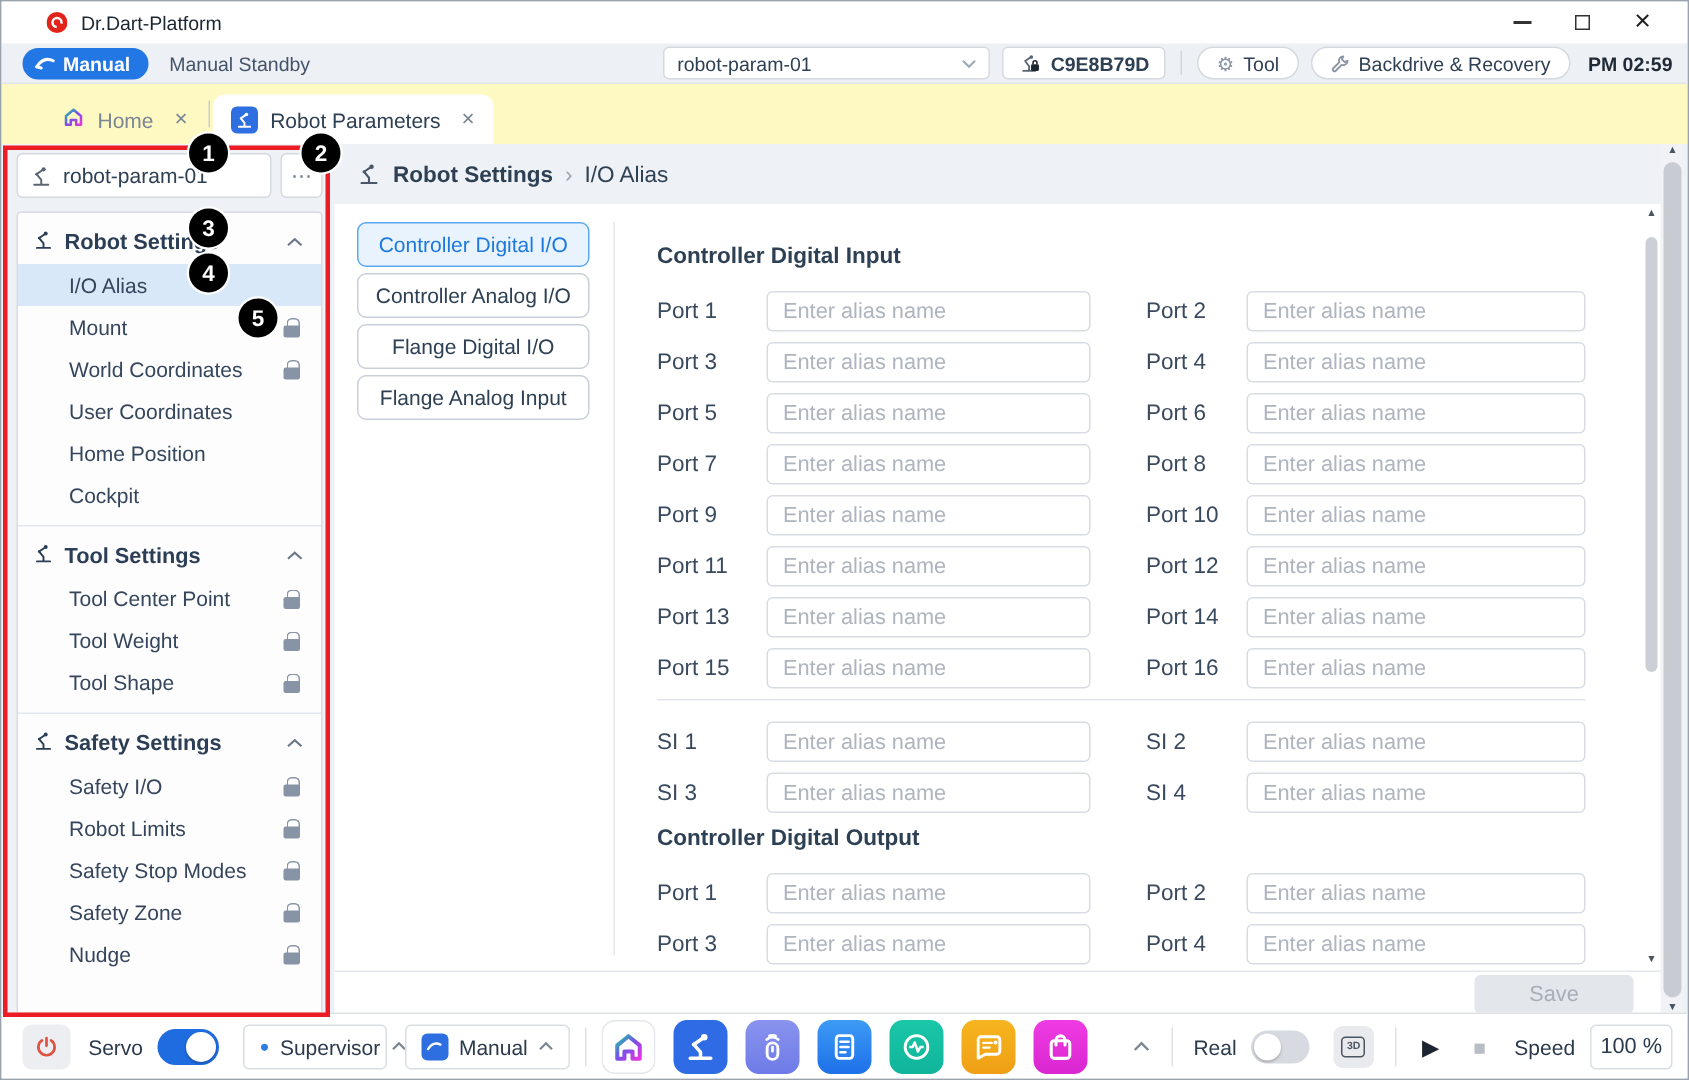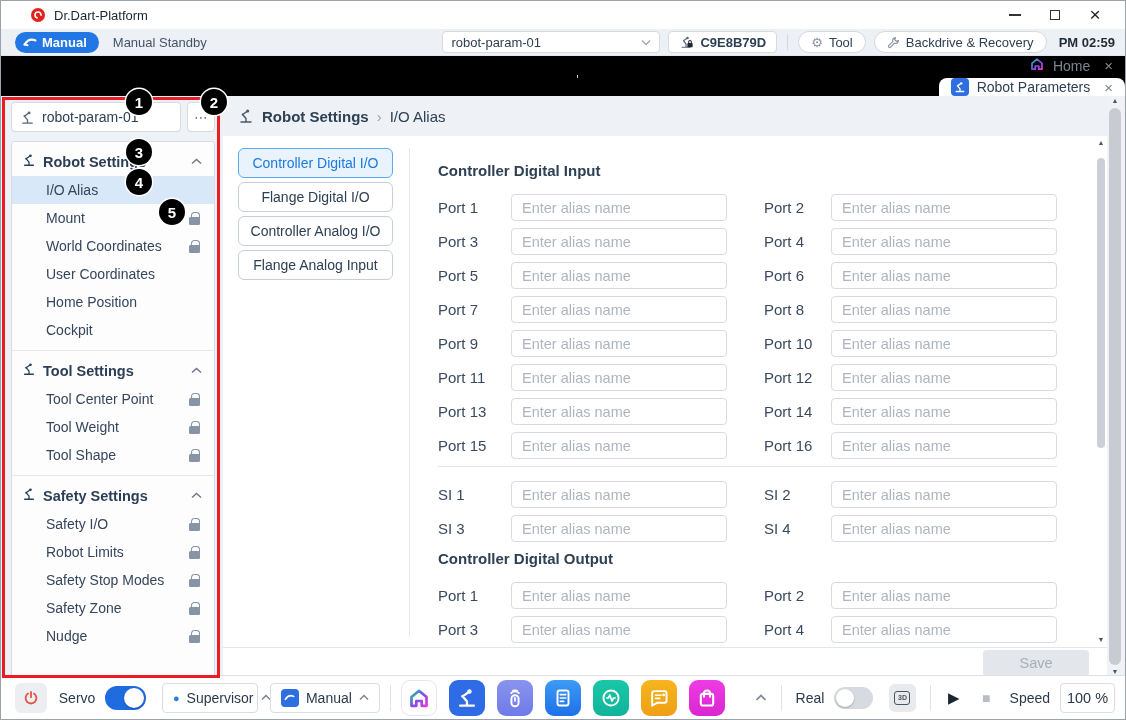--- a/index.html
+++ b/index.html
@@ -22,21 +22,21 @@
   .tb-select { margin-left:auto; width:218px; height:22px; background:#fff; border:1px solid #d5dae1; border-radius:4px; display:flex; align-items:center; padding:0 8px; font-size:13px; color:#2e4054; }
   .tb-select .chev { margin-left:auto; opacity:.7; }
   .tb-chip { margin-left:8px; height:22px; background:#fff; border:1px solid #d5dae1; border-radius:4px; display:flex; align-items:center; padding:0 10px; font-size:13px; font-weight:bold; color:#2e4054; gap:6px; }
   .tb-sep { width:1px; height:16px; background:#d3d8df; margin:0 10px; }
   .tb-btn { height:22px; background:#fff; border:1px solid #d5dae1; border-radius:11px; display:flex; align-items:center; padding:0 12px; font-size:13px; color:#2e4054; gap:6px; }
   .tb-btn + .tb-btn { margin-left:8px; }
   .tb-time { margin-left:12px; font-size:13px; color:#1f2a36; font-weight:bold; }
   .gear { color:#8a95a3; font-size:13px; line-height:1; }
 
   
-  .tabstrip { height:40px; background:#000000; display:flex; align-items:flex-end; padding-left:28px;flex-direction:column; }
+  .tabstrip { height:40px; background:#fef9c3; display:flex; align-items:flex-end; padding-left:28px; }
   .tab { height:33px; display:flex; align-items:center; padding:0 12px; font-size:14px; color:#7a8694; gap:8px; border-radius:8px 8px 0 0; position:relative; }
   .tab.active { background:#fff; color:#2e4054; }
   .tab .close { font-size:15px; color:#7a8694; margin-left:6px; }
   .tab-divider { width:1px; height:18px; background:#c9ced6; align-self:center; margin:0 2px; }
   .tabicon-robot { width:18px; height:18px; background:#2d6fe0; border-radius:4px; display:flex; align-items:center; justify-content:center; }
 
   
   .workspace { position:absolute; top:95px; left:0; right:0; height:581px; background:#eef1f5; }
 
   
@@ -332,22 +332,22 @@
           <circle cx="4.7" cy="6.5" r="1" fill="#4a5768"></circle>
         </svg>
       <span class="section">Robot Settings</span>
       <span class="sep">›</span>
       <span>I/O Alias</span>
     </div>
 
     <div class="content-panel">
       <div class="io-tabs" id="ioTabs">
           <button class="io-tab active">Controller Digital I/O</button>
+          <button class="io-tab">Controller Analog I/O</button>
           <button class="io-tab">Flange Digital I/O</button>
-          <button class="io-tab">Controller Analog I/O</button>
           <button class="io-tab">Flange Analog Input</button>
         </div>
       <div class="vdiv"></div>
 
       <div class="form-area" id="formArea">
           <div class="form-h">Controller Digital Input</div>
           <div class="frow">
             <span class="flabel">Port 1</span>
             <input type="text" placeholder="Enter alias name" style="">
             <span></span>

